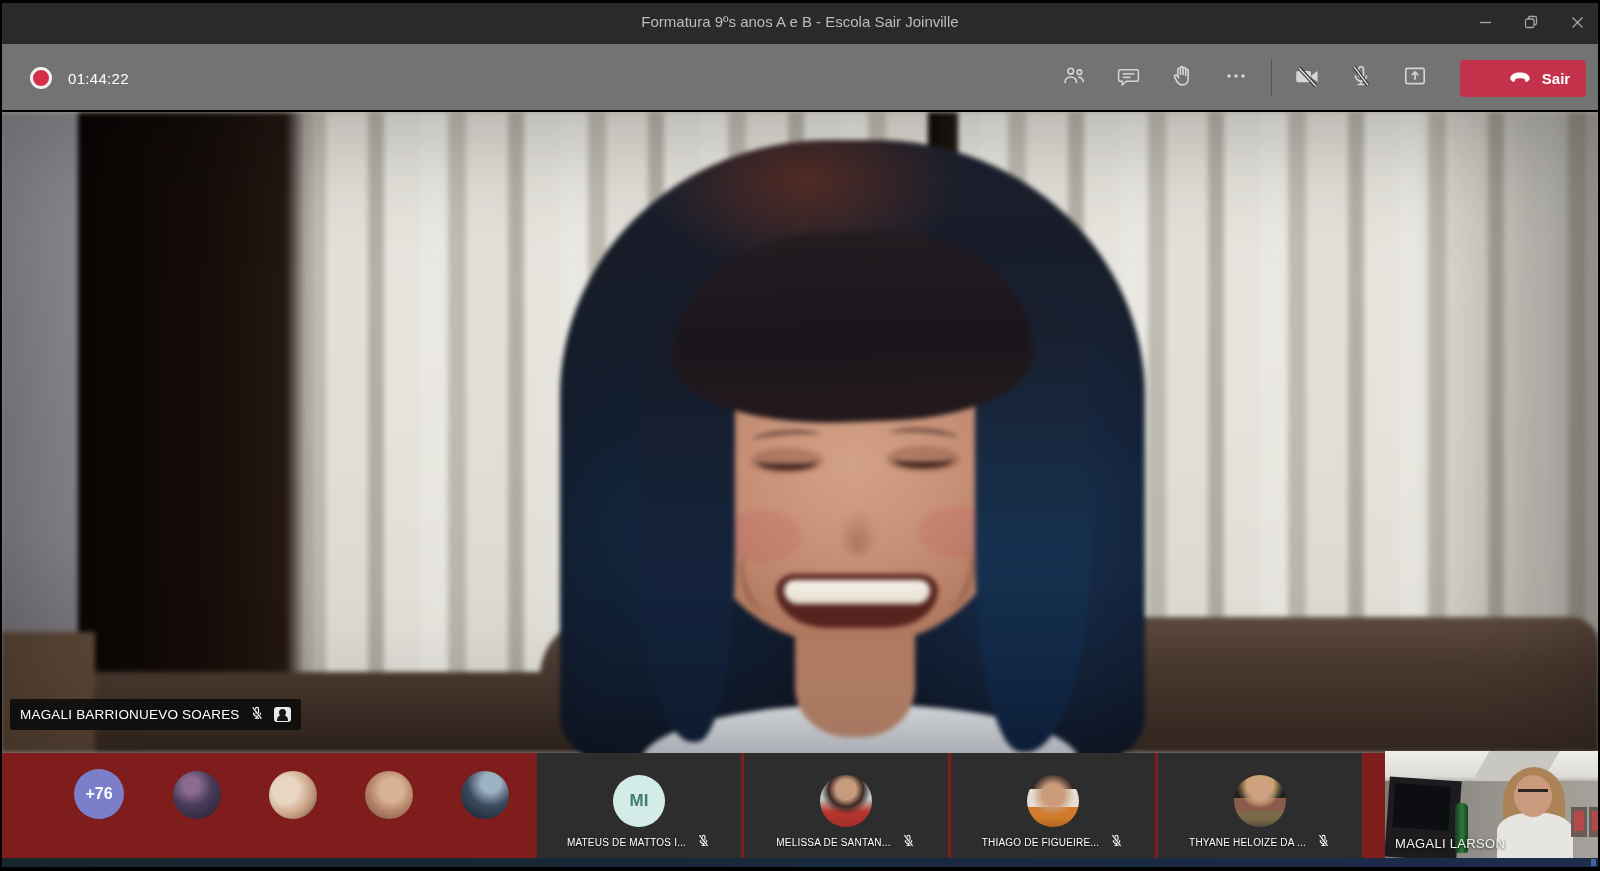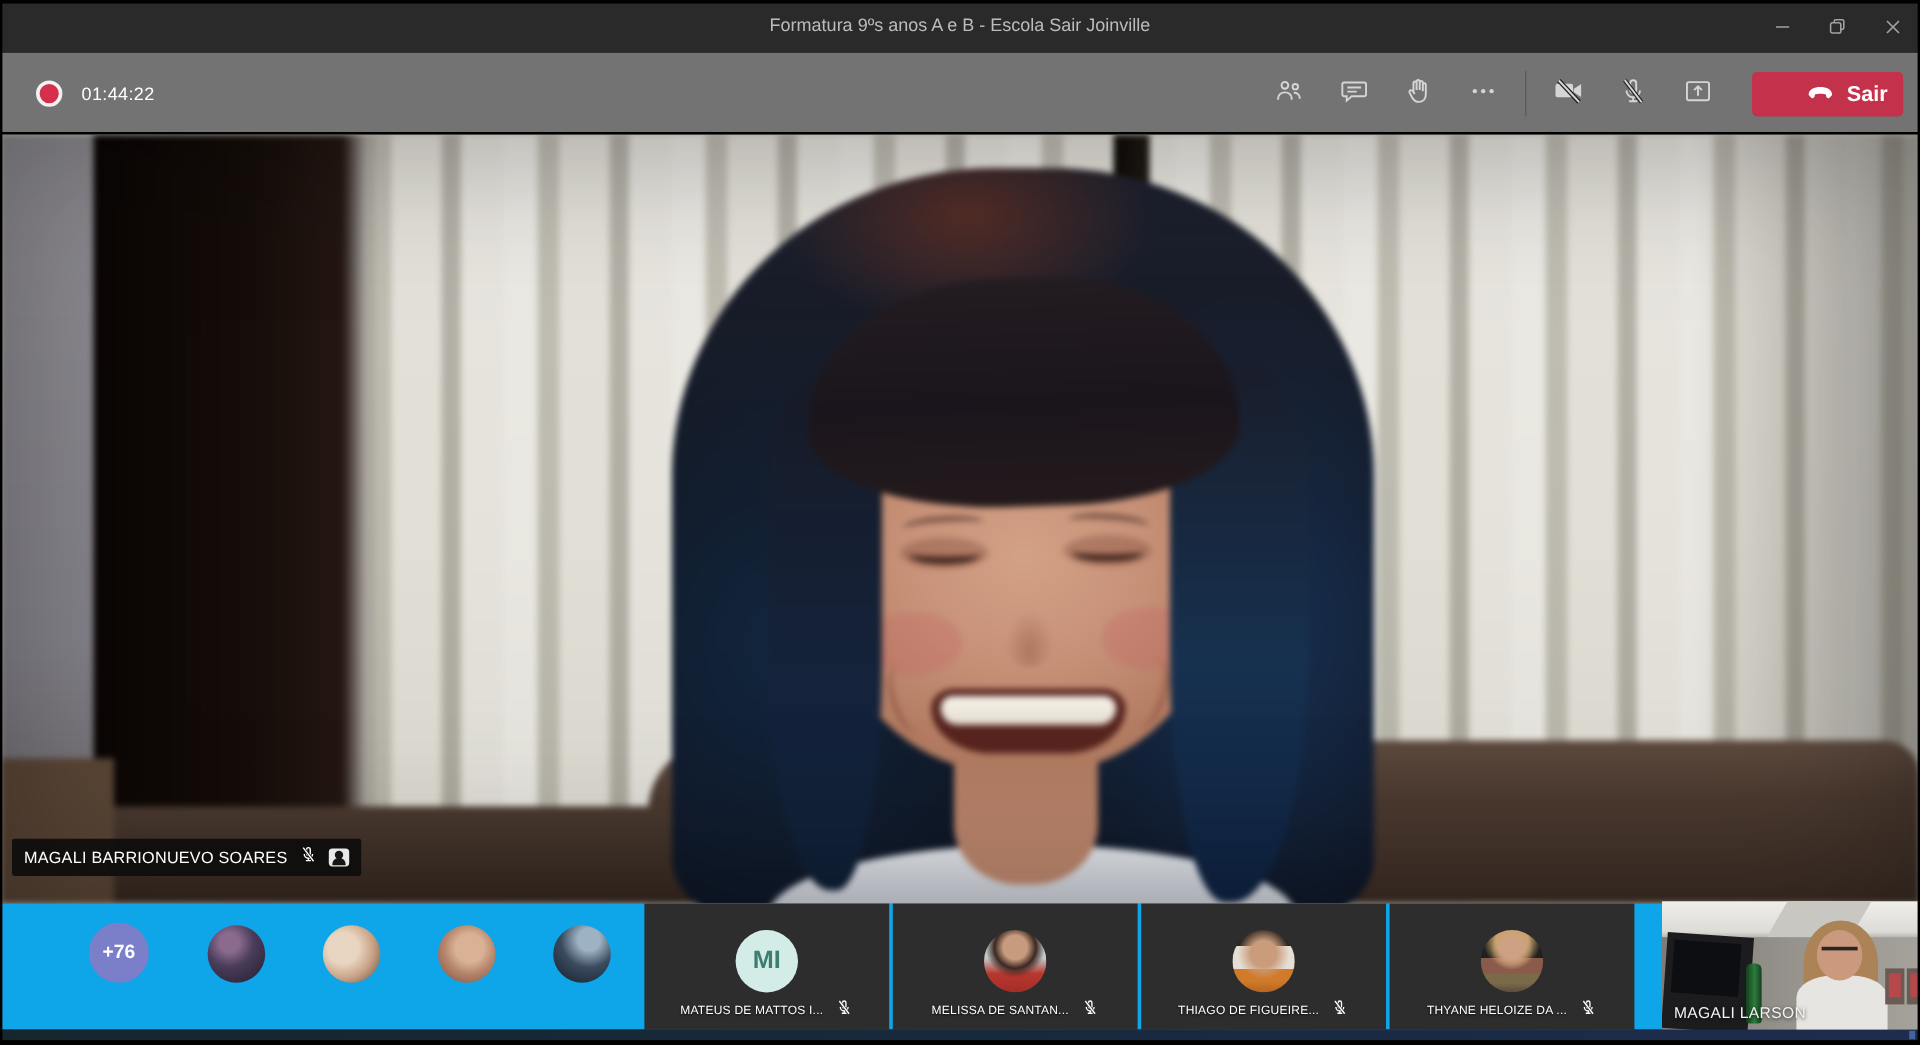--- a/index.html
+++ b/index.html
@@ -18,21 +18,21 @@
   
   .toolbar { position:absolute; left:0; top:44px; width:1600px; height:68px; background:#737373; z-index:20;
              border-bottom:2px solid #000;text-decoration:underline; }
   .rec-wrap { position:absolute; left:30px; top:0; height:68px; display:flex; align-items:center; gap:16px; }
   .rec-dot { width:22px; height:22px; border-radius:50%; border:3px solid #f3f2f2; background:#d62f4c; }
   .timer { color:#ffffff; font-size:15px; letter-spacing:.3px; }
   .tool-icons { position:absolute; right:0; top:0; height:68px; display:flex; align-items:center; }
   .tbtn { width:54px; height:68px; display:flex; align-items:center; justify-content:center; color:#d6d5d5; }
   .tb-divider { width:1px; height:38px; background:#5a5959; margin:0 8px; }
   .leave-btn { height:37px; width:126px; margin:0 14px 0 18px; background:#c4314b; border:none; border-radius:4px;
-               color:#fff; font-size:18px; font-weight:bold; display:flex; align-items:center; justify-content:center;
+               color:#fff; font-size:15px; font-weight:bold; display:flex; align-items:center; justify-content:center;
                gap:10px; font-family:"Liberation Sans",sans-serif;padding-left:32px; }
 
   
   .video { position:absolute; left:0; top:112px; width:1600px; height:641px; overflow:hidden; background:#cfccc0; z-index:1; }
   .scene { position:absolute; inset:0; filter:blur(2.5px); }
   .curtain-cream { position:absolute; left:0; top:0; width:1600px; height:641px;
     background:
       repeating-linear-gradient(90deg, rgba(255,255,255,.45) 0 26px, rgba(120,118,108,.28) 30px 44px,
         rgba(255,255,255,.25) 48px 86px, rgba(90,88,80,.30) 90px 102px, rgba(255,255,255,.35) 106px 140px),
       linear-gradient(180deg, #dcd9cf 0%, #d6d3c7 55%, #c9c6ba 100%);
@@ -99,33 +99,33 @@
 
   
   .nametag { position:absolute; left:10px; top:699px; height:31px; background:rgba(12,12,12,.9);
     border-radius:2px; display:flex; align-items:center; padding:0 10px; gap:9px; z-index:6; }
   .nametag .nm { color:#fff; font-size:13.5px; letter-spacing:.2px; }
   .pin-badge { width:17px; height:15px; background:#e9e9e9; border-radius:3px; position:relative; }
   .pin-badge::before { content:""; position:absolute; left:5px; top:2px; width:7px; height:7px; border-radius:50%; background:#161616; }
   .pin-badge::after { content:""; position:absolute; left:3px; top:8px; width:11px; height:6px; border-radius:5px 5px 0 0; background:#161616; }
 
   
-  .strip { position:absolute; left:0; top:753px; width:1600px; height:105px; background:#0ea5e9; z-index:10; }
+  .strip { position:absolute; left:0; top:753px; width:1600px; height:105px; background:#7f1d1d; z-index:10; }
   .tile { position:absolute; top:0; height:105px; width:204px; background:#2e2d2d; }
   .avatar { position:absolute; left:50%; top:22px; transform:translateX(-50%); width:52px; height:52px; border-radius:50%; }
   .tile .row { position:absolute; left:0; right:0; bottom:6px; display:flex; align-items:center; justify-content:center; gap:10px; }
   .tile .pname { color:#fff; font-size:10px; font-weight:normal; letter-spacing:.2px; text-shadow:0 1px 2px rgba(0,0,0,.8); }
   .overflow-badge { position:absolute; left:74px; top:16px; width:50px; height:50px; border-radius:50%;
     background:#7b7fc9; color:#fff; font-size:16px; font-weight:bold; display:flex; align-items:center; justify-content:center; }
   .mini-av { position:absolute; top:18px; width:48px; height:48px; border-radius:50%; }
   .av1 { left:173px; background:radial-gradient(circle at 38% 30%, #8a6a8e 0 18%, #4a3c5a 45%, #231d30 100%); }
   .av2 { left:269px; background:radial-gradient(circle at 35% 40%, #e8d6c2 0 30%, #c9a184 60%, #5a4638 100%); }
   .av3 { left:365px; background:radial-gradient(circle at 55% 40%, #d9b296 0 30%, #b4846a 55%, #7c4a3a 100%); }
   .av4 { left:461px; background:radial-gradient(circle at 62% 25%, #9db2c2 0 20%, #3a4a5e 50%, #141d2c 100%); }
-  .initials { background:#d3ece7; color:#3e7d72; font-weight:bold; font-size:21px;
+  .initials { background:#d3ece7; color:#3e7d72; font-weight:bold; font-size:17px;
     display:flex; align-items:center; justify-content:center; }
   .ph-melissa { background:radial-gradient(circle at 50% 28%, #c79b7d 0 22%, #3c2822 38%, rgba(60,40,34,0) 55%),
     linear-gradient(180deg,#cfd8d6 0%, #c2cccb 45%, #b8372f 70%, #a32e28 100%); }
   .ph-thiago { background:radial-gradient(circle at 50% 38%, #cb9c7c 0 26%, rgba(203,156,124,0) 52%),
     linear-gradient(180deg,#2f2620 0 26%, #e6ded4 26% 62%, #d07a2a 62% 82%, #b5651f 100%); }
   .ph-thyane { background:radial-gradient(circle at 50% 30%, #cfa184 0 18%, rgba(207,161,132,0) 40%),
     radial-gradient(circle at 50% 16%, #c9a36a 0 26%, rgba(201,163,106,0) 48%),
     linear-gradient(180deg,#20201e 0 45%, #8a5a4a 45% 70%, #7a6a4a 70% 85%, #5a4a3a 100%); }
   .mic-small { flex:0 0 auto; }
 

